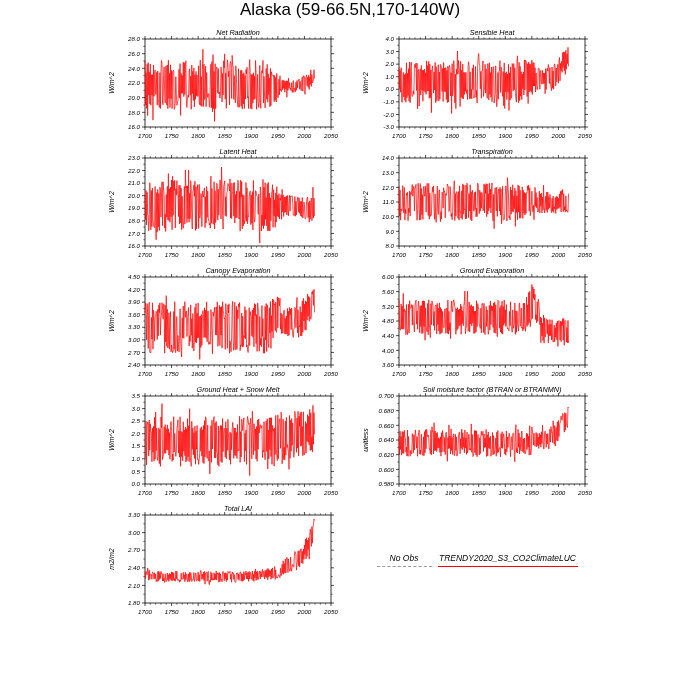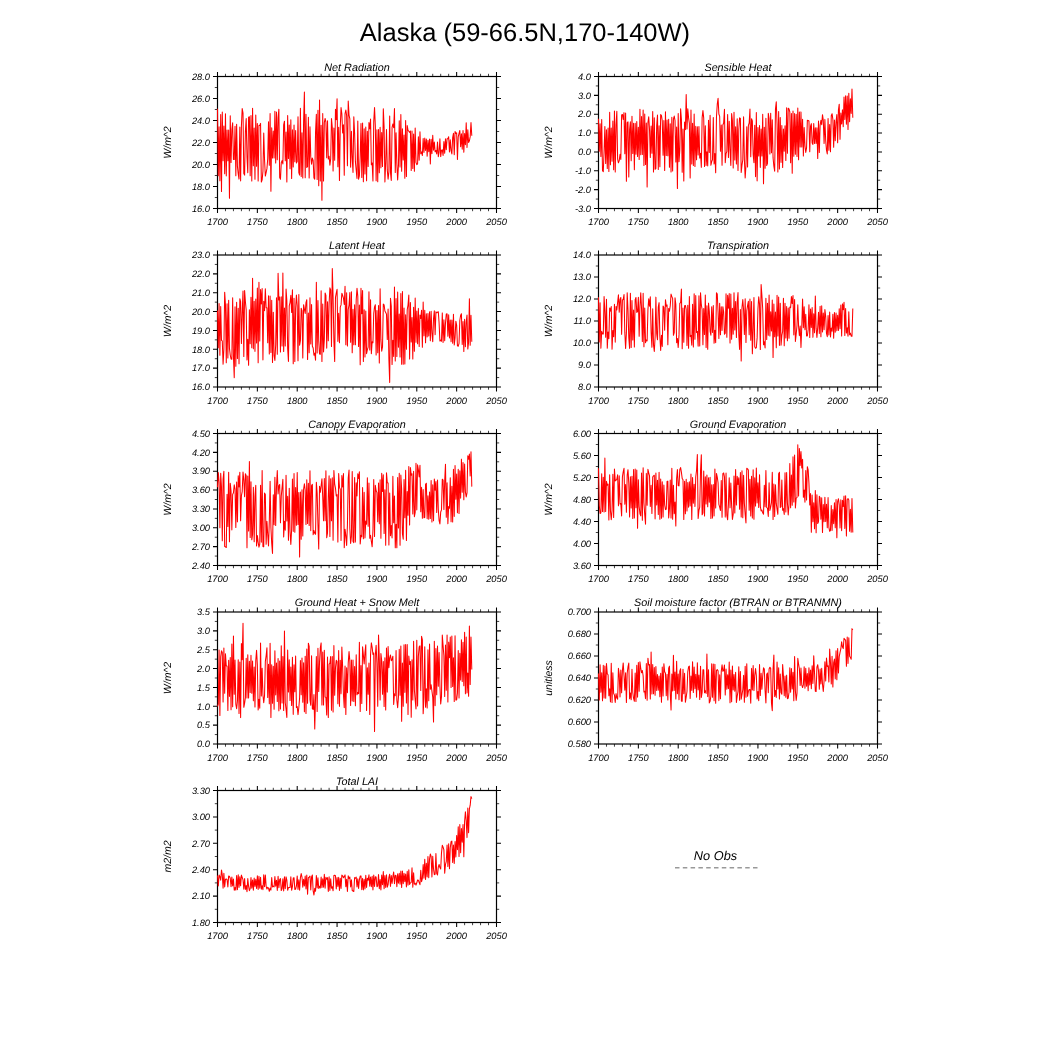--- a/index.html
+++ b/index.html
@@ -1,17 +1,17 @@
 <!DOCTYPE html>
 <html><head>
 <meta charset="utf-8">
 <style>
   html,body { margin:0; padding:0; background:#ffffff; }
   body { width:700px; height:700px; overflow:hidden; font-family:"Liberation Sans", sans-serif; color:#000; }
-  .page { width:700px; height:700px; padding-top:12px; box-sizing:border-box; }
+  .page { width:700px; height:700px; box-sizing:border-box; }
   .main-title { text-align:center; font-size:17px; margin-bottom:6px; }
   .grid { display:grid; grid-template-columns:236px 236px; column-gap:18px; row-gap:3px; width:max-content; margin:0 auto;font-style:italic; }
   svg text { font-family:"Liberation Sans", sans-serif; fill:#000; }
   .legend { display:flex; flex-direction:row; justify-content:center; align-items:center; gap:6px; font-size:8.5px; }
   .legend-entry { display:flex; flex-direction:column; align-items:center; gap:3px; }
   .legend-line { display:block; border-top:1.4px solid #000; height:0; }
   .legend-line.w-short { width:55px; }
   .legend-line.w-long { width:140px; }
 </style>
 </head>
@@ -1104,15 +1104,19 @@
         <line x1="40" y1="13" x2="37" y2="13" stroke="#000" stroke-width="0.7"></line>
         <line x1="226" y1="13" x2="229" y2="13" stroke="#000" stroke-width="0.7"></line>
         <text x="35" y="15.2" font-size="6.2" text-anchor="end">3.30</text>
         <polyline points="40.00,69.63 40.53,76.63 41.06,69.33 41.59,70.47 42.13,72.76 42.66,65.95 43.19,69.24 43.72,78.19 44.25,68.18 44.78,77.24 45.31,72.14 45.85,71.97 46.38,72.47 46.91,77.37 47.44,69.95 47.97,70.31 48.50,71.46 49.03,77.14 49.57,70.69 50.10,76.68 50.63,72.04 51.16,79.52 51.69,77.75 52.22,79.41 52.75,69.68 53.29,79.19 53.82,69.21 54.35,77.62 54.88,70.44 55.41,76.56 55.94,69.43 56.47,70.91 57.01,72.55 57.54,78.79 58.07,71.62 58.60,78.97 59.13,76.37 59.66,80.46 60.19,71.74 60.73,76.91 61.26,79.74 61.79,78.33 62.32,71.02 62.85,78.21 63.38,72.61 63.91,79.45 64.45,71.41 64.98,77.04 65.51,72.13 66.04,78.25 66.57,69.89 67.10,78.95 67.63,70.20 68.17,78.11 68.70,70.82 69.23,78.74 69.76,76.54 70.29,79.17 70.82,69.11 71.35,77.13 71.89,69.27 72.42,76.77 72.95,78.66 73.48,77.53 74.01,78.04 74.54,80.19 75.07,78.03 75.61,79.41 76.14,70.99 76.67,77.36 77.20,76.71 77.73,77.26 78.26,70.28 78.79,76.75 79.33,72.81 79.86,79.68 80.39,70.22 80.92,77.80 81.45,72.38 81.98,71.73 82.51,79.73 83.05,78.56 83.58,71.81 84.11,79.93 84.64,70.44 85.17,78.50 85.70,70.53 86.23,72.71 86.77,79.54 87.30,77.74 87.83,77.73 88.36,77.59 88.89,70.52 89.42,79.54 89.95,77.12 90.49,71.36 91.02,71.14 91.55,78.92 92.08,78.79 92.61,76.65 93.14,69.94 93.67,78.97 94.21,72.58 94.74,79.48 95.27,71.13 95.80,68.34 96.33,70.68 96.86,77.51 97.39,72.22 97.93,76.64 98.46,70.05 98.99,78.60 99.52,69.37 100.05,82.21 100.58,71.15 101.11,70.77 101.65,70.04 102.18,79.26 102.71,70.61 103.24,69.31 103.77,79.90 104.30,82.69 104.83,78.23 105.37,80.20 105.90,69.75 106.43,77.97 106.96,71.21 107.49,78.33 108.02,76.78 108.55,78.01 109.09,70.69 109.62,77.86 110.15,71.80 110.68,77.50 111.21,68.91 111.74,78.13 112.27,70.77 112.81,72.10 113.34,71.10 113.87,80.27 114.40,70.57 114.93,79.69 115.46,71.84 115.99,78.16 116.53,77.19 117.06,79.89 117.59,69.73 118.12,69.48 118.65,69.80 119.18,78.72 119.71,71.00 120.25,77.01 120.78,70.78 121.31,79.59 121.84,71.47 122.37,78.25 122.90,69.39 123.43,69.85 123.97,71.21 124.50,70.42 125.03,69.25 125.56,77.22 126.09,72.25 126.62,80.26 127.15,69.91 127.69,71.64 128.22,70.64 128.75,77.36 129.28,72.55 129.81,79.67 130.34,80.02 130.87,80.36 131.41,71.06 131.94,71.49 132.47,70.73 133.00,77.30 133.53,71.84 134.06,78.38 134.59,72.40 135.13,70.05 135.66,69.96 136.19,79.16 136.72,71.60 137.25,79.39 137.78,72.13 138.31,78.71 138.85,69.59 139.38,77.68 139.91,71.44 140.44,72.79 140.97,69.14 141.50,76.84 142.03,70.69 142.57,77.15 143.10,70.16 143.63,79.35 144.16,69.33 144.69,77.04 145.22,70.45 145.75,70.66 146.29,77.17 146.82,76.66 147.35,69.01 147.88,78.51 148.41,72.36 148.94,79.35 149.47,69.40 150.01,75.86 150.54,66.95 151.07,78.45 151.60,69.74 152.13,77.61 152.66,69.16 153.19,77.46 153.73,75.79 154.26,70.84 154.79,68.83 155.32,76.90 155.85,69.61 156.38,74.94 156.91,70.47 157.45,67.28 157.98,75.11 158.51,69.49 159.04,69.86 159.57,77.12 160.10,68.51 160.63,74.85 161.17,68.13 161.70,75.54 162.23,66.64 162.76,77.69 163.29,66.67 163.82,75.16 164.35,68.21 164.89,73.83 165.42,68.76 165.95,77.29 166.48,66.84 167.01,76.18 167.54,65.88 168.07,75.69 168.61,74.58 169.14,74.24 169.67,64.56 170.20,77.41 170.73,67.80 171.26,75.52 171.79,74.81 172.33,76.07 172.86,74.53 173.39,72.66 173.92,72.79 174.45,74.41 174.98,75.77 175.51,66.25 176.05,73.76 176.58,71.68 177.11,62.33 177.64,71.45 178.17,58.89 178.70,72.30 179.23,61.47 179.77,70.69 180.30,56.99 180.83,71.09 181.36,58.71 181.89,55.34 182.42,57.02 182.95,70.58 183.49,56.93 184.02,65.42 184.55,69.09 185.08,68.83 185.61,55.03 186.14,68.33 186.67,69.37 187.21,63.92 187.74,62.33 188.27,64.34 188.80,65.29 189.33,54.60 189.86,49.48 190.39,50.80 190.93,52.65 191.46,68.10 191.99,62.26 192.52,60.22 193.05,49.29 193.58,63.70 194.11,48.44 194.65,65.09 195.18,51.18 195.71,47.10 196.24,46.70 196.77,61.03 197.30,49.43 197.83,61.59 198.37,47.02 198.90,57.37 199.43,43.06 199.96,52.52 200.49,37.22 201.02,57.03 201.55,35.68 202.09,54.42 202.62,38.29 203.15,47.51 203.68,35.71 204.21,57.14 204.74,33.63 205.27,27.22 205.81,32.91 206.34,44.40 206.87,24.68 207.40,41.17 207.93,25.21 208.46,22.82 208.99,17.05 209.53,18.40" fill="none" stroke="#ff0000" stroke-width="0.7" stroke-linejoin="round"></polyline>
       </svg>
       <div class="legend" id="legend">
       <div class="legend-entry">
         <span class="legend-label">No Obs</span>
         <span class="legend-line w-short" style="border-top-color: rgb(153, 153, 153); border-top-style: dashed;"></span>
       </div>
+      <div class="legend-entry">
+        <span class="legend-label">TRENDY2020_S3_CO2ClimateLUC</span>
+        <span class="legend-line w-long" style="border-top-color: rgb(255, 0, 0); border-top-style: solid;"></span>
+      </div>
     </div>
   </div>
 </div>
 
 </body></html>

